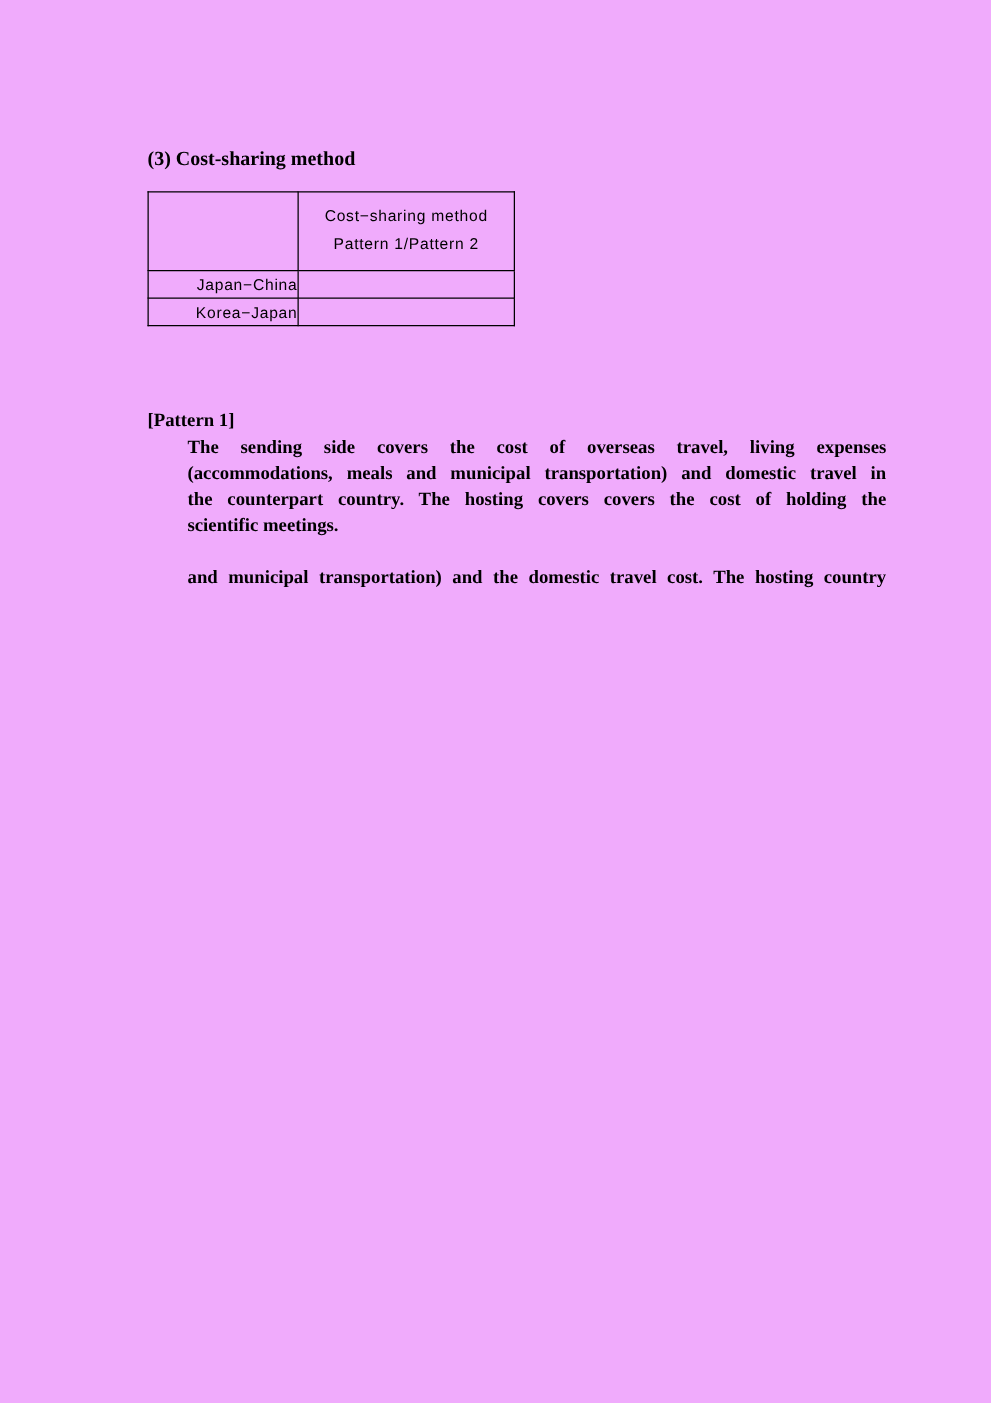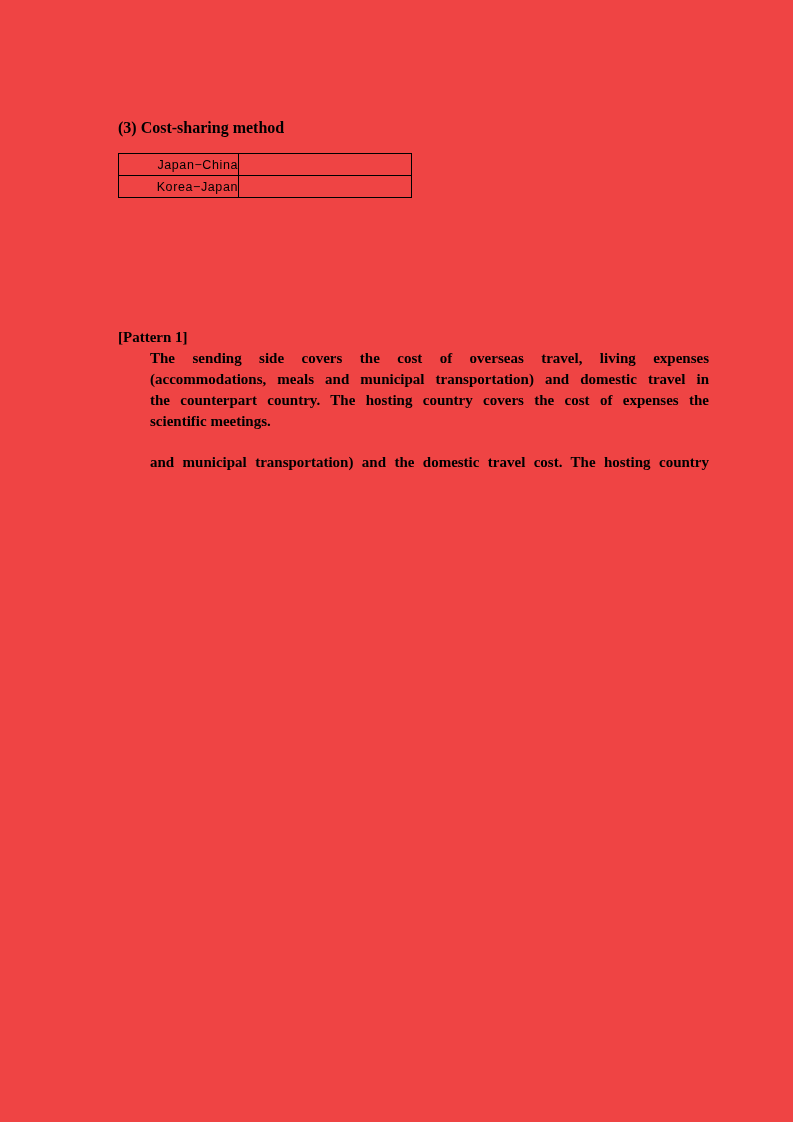--- a/index.html
+++ b/index.html
@@ -1,20 +1,20 @@
 <!DOCTYPE html>
 <html><head>
 <meta charset="utf-8">
 <style>
   html, body { margin: 0; padding: 0; background: #ffffff; }
   .page {
     position: relative;
     width: 793px;
     height: 1122px;
-    background: #ef4444;
+    background: #f0abfc;
     overflow: hidden;
     font-family: "Liberation Serif", serif;
     color: #000000;
   }
   .heading {
     position: absolute;
     left: 118px;
     top: 119px;
     width: 559px;
     font-family: "Liberation Serif", serif;
@@ -77,37 +77,46 @@
 </style>
 </head>
 <body>
 
 <div class="page">
 
   <div class="heading">(3) Cost-sharing method</div>
 
   <table class="cost-table">
     <tbody>
+        <tr>
+      <td class="hdr col-label"></td>
+      <td class="hdr col-value">
+        <div class="hdr-inner">
+          <div>Cost−sharing method</div>
+          <div>Pattern 1/Pattern 2</div>
+        </div>
+      </td>
+    </tr>
     <tr>
       <td class="rowcell col-label">Japan−China</td>
       <td class="rowcell col-value"></td>
     </tr>
     <tr>
       <td class="rowcell col-label">Korea−Japan</td>
       <td class="rowcell col-value"></td>
     </tr>
   </tbody>
     </table>
 
   <div class="body-block">
     <div class="pat-title">[Pattern 1]</div>
     <div>
         <div class="tline just">The sending side covers the cost of overseas travel, living expenses</div>
         <div class="tline just">(accommodations, meals and municipal transportation) and domestic travel in</div>
-        <div class="tline just">the counterpart country. The hosting country covers the cost of expenses the</div>
+        <div class="tline just">the counterpart country. The hosting covers covers the cost of holding the</div>
         <div class="tline">scientific meetings.</div>
       </div>
     <div class="spacer-line"></div>
     <div>
         <div class="tline just">and municipal transportation) and the domestic travel cost. The hosting country</div>
       </div>
   </div>
 
 </div>
 

